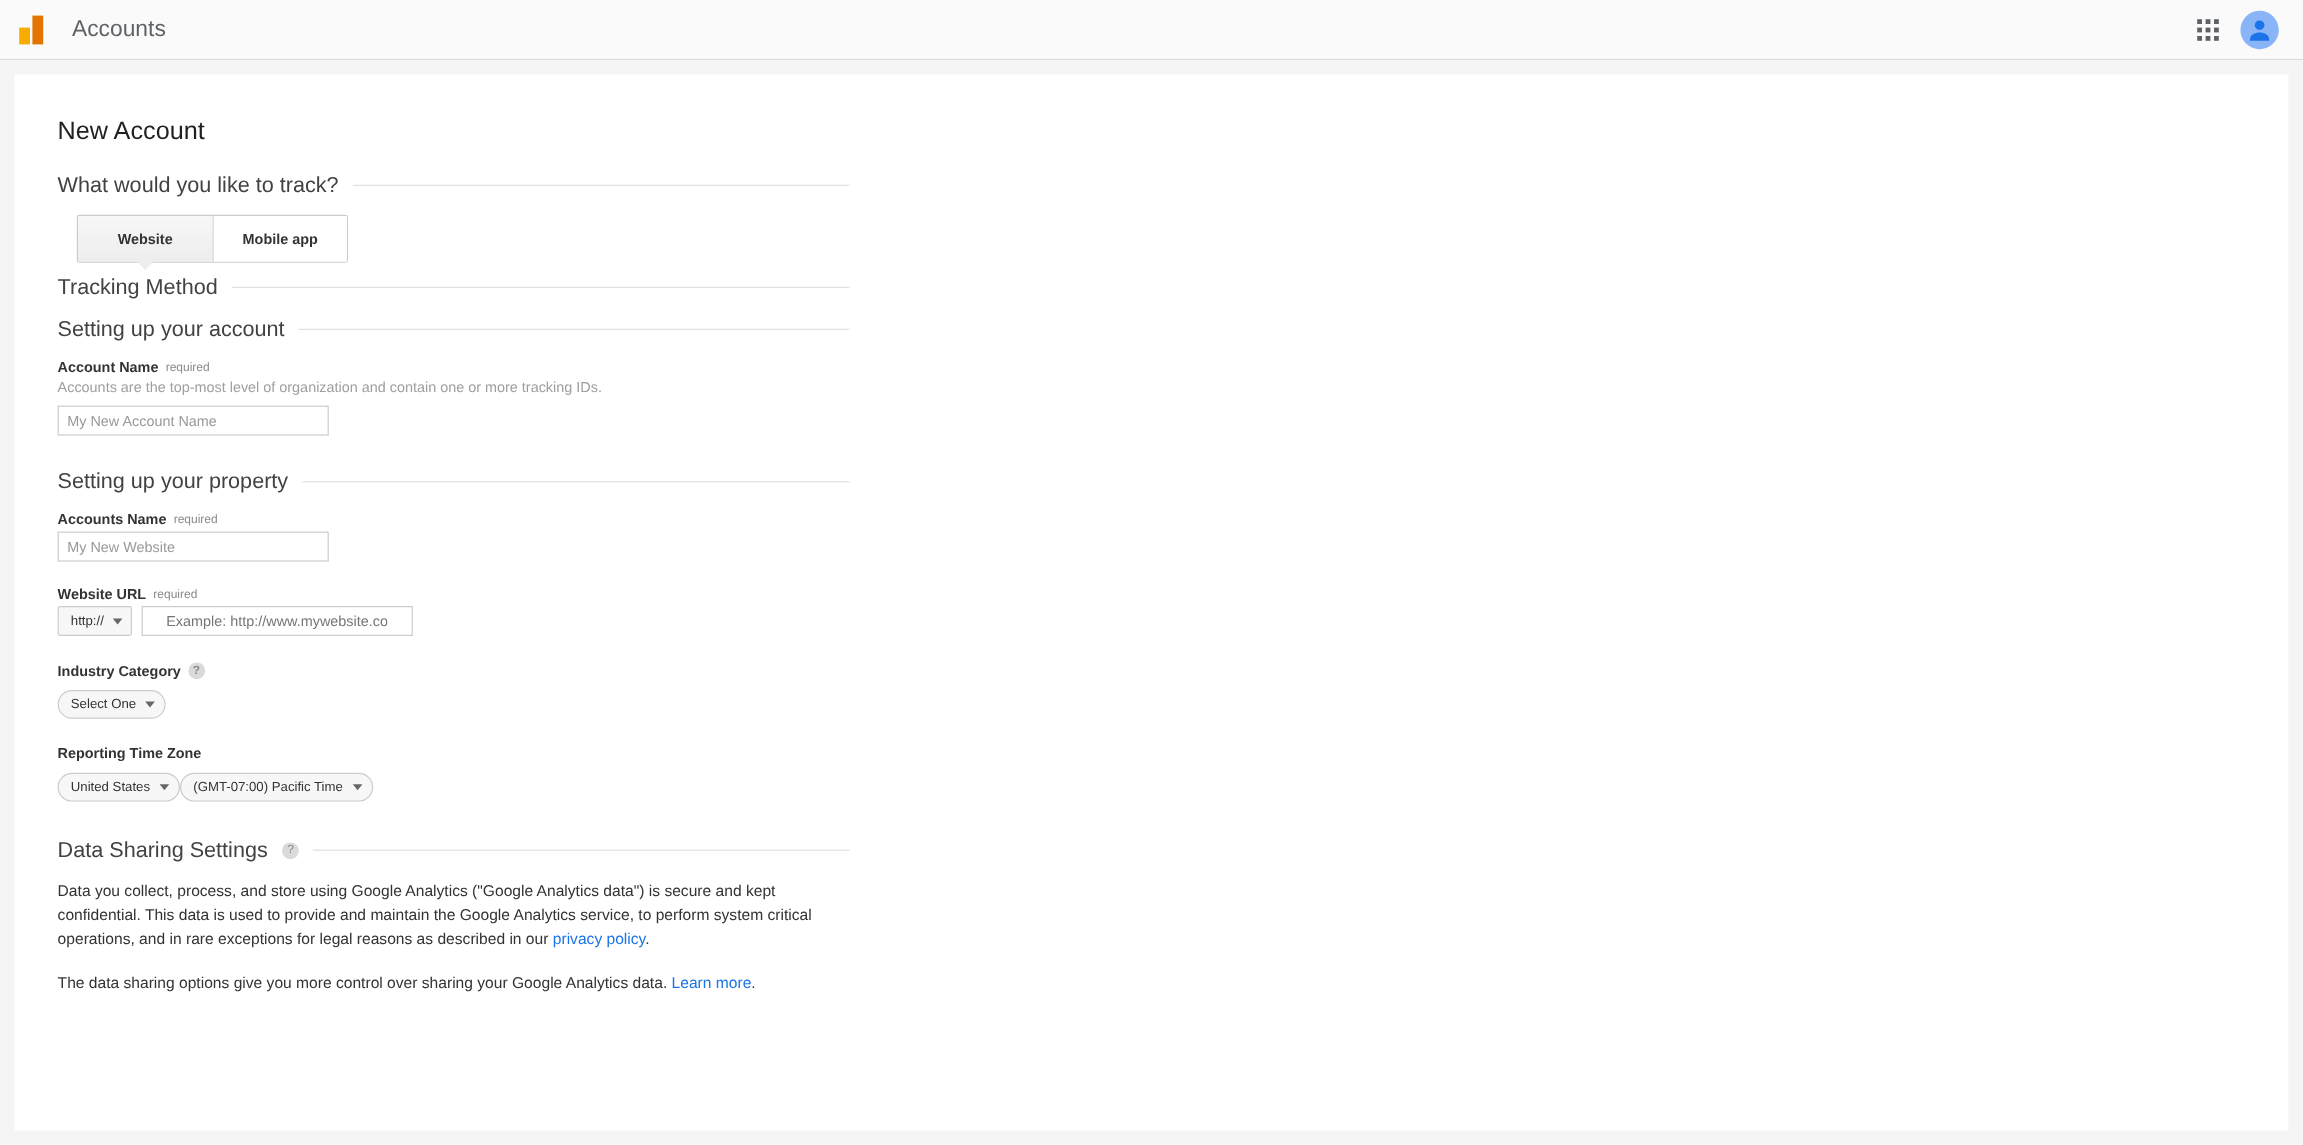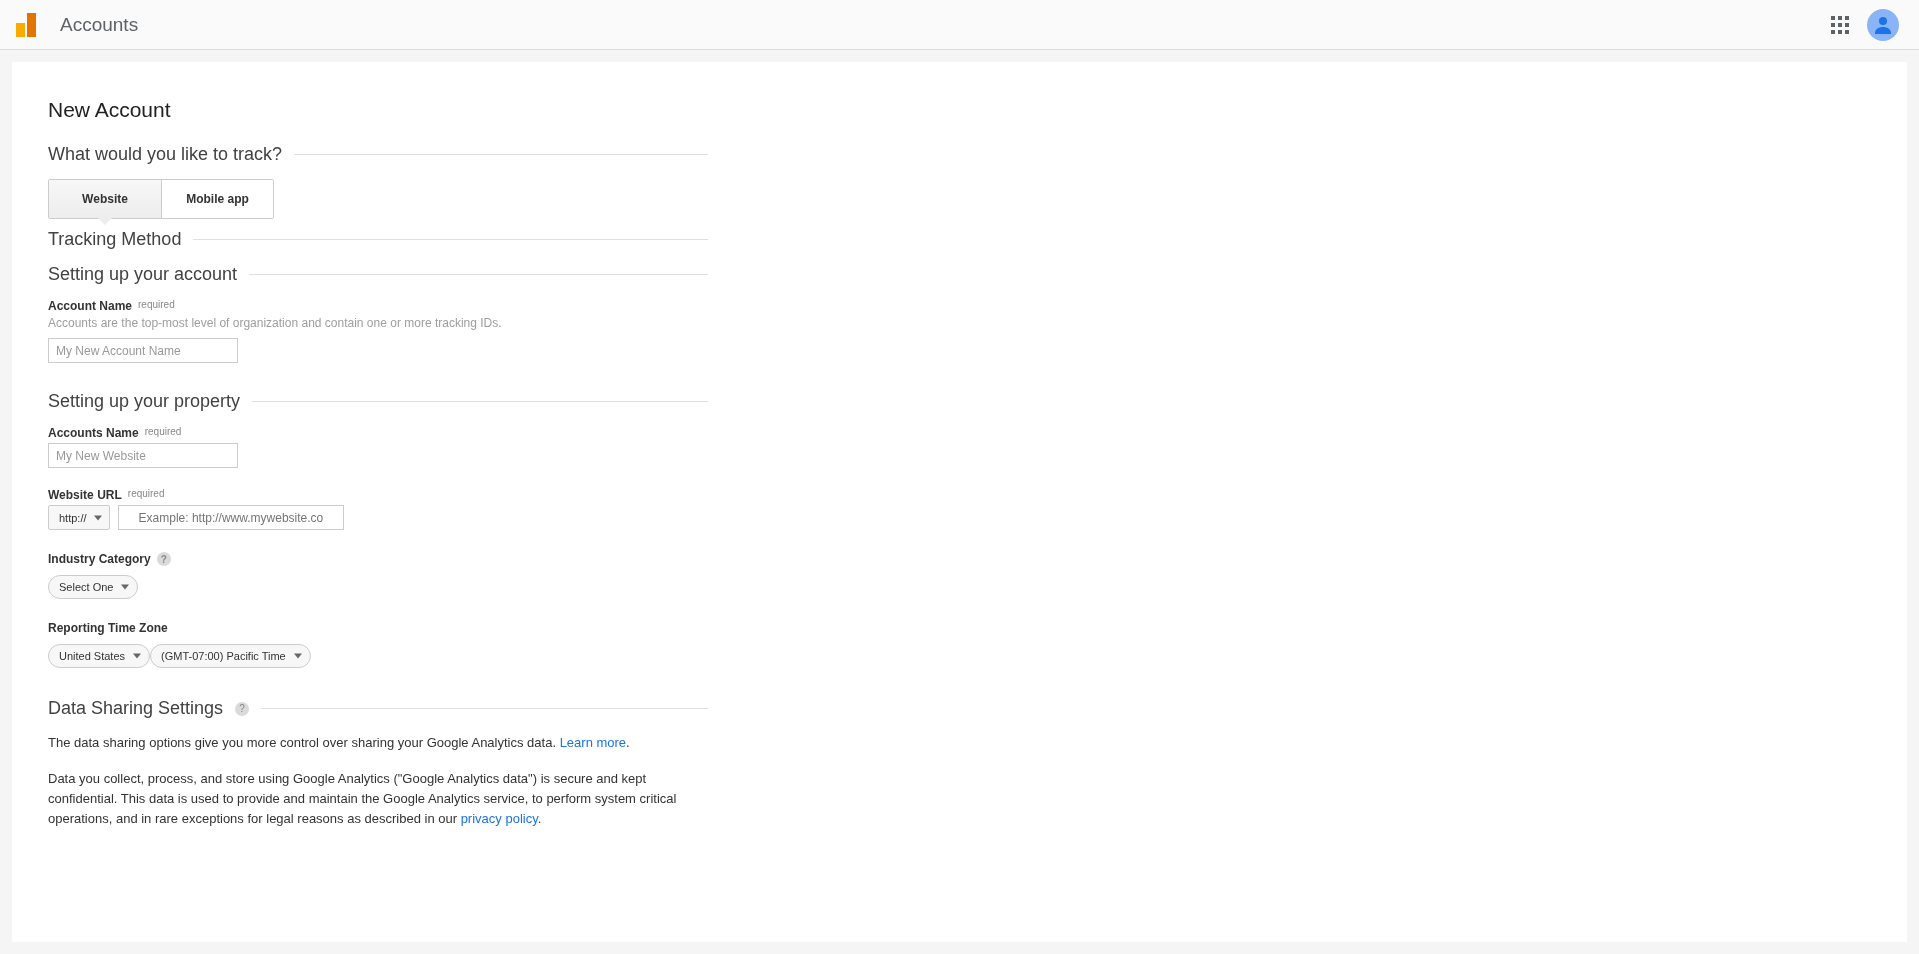--- a/index.html
+++ b/index.html
@@ -18,34 +18,34 @@
 .avatar svg { width:24px; height:24px; }
 
 .page { background:#fff; margin:12px; padding:36px; min-height:calc(100vh - 74px); }
 .content { max-width:660px; }
 h1.page-title { font-size:21px; font-weight:400; color:#212121; margin-bottom:22px; }
 
 .section-heading { display:flex; align-items:center; gap:12px; margin-top:8px; margin-bottom:14px; }
 .section-heading .label { font-size:18px; color:#424242; white-space:nowrap; }
 .section-heading .line { flex:1; height:1px; background:#e0e0e0; }
 
-.tabs { display:flex; border:1px solid #ccc; border-radius:2px; width:fit-content; margin-bottom:10px; }
+.tabs { display:flex; border:1px solid #ccc; border-radius:2px; width:fit-content; margin-bottom:10px;margin-left:16px; }
 .tab { width:112px; height:38px; display:flex; align-items:center; justify-content:center; font-size:12px; font-weight:bold; color:#333; cursor:pointer; background:#fff; }
 .tab.active { background:linear-gradient(#f7f7f7,#ededed); position:relative; }
 .tab.active::after { content:''; position:absolute; bottom:-7px; left:50%; transform:translateX(-50%); width:0; height:0; border-left:7px solid transparent; border-right:7px solid transparent; border-top:7px solid #ededed; }
 .tab+.tab { border-left:1px solid #ccc; }
 
 .tracking-desc { font-size:13px; color:#333; line-height:1.5; margin-bottom:20px; }
 .tracking-desc em { font-style:italic; }
 
-.field-label { font-size:12px; font-weight:bold; color:#333; margin-bottom:3px; display:flex; align-items:flex-start; gap:6px; }
+.field-label { font-size:12px; font-weight:bold; color:#333; margin-bottom:3px; display:flex; align-items:center; gap:6px; }
 .required-tag { font-size:10px; color:#888; font-weight:normal; }
 .field-help { font-size:12px; color:#9e9e9e; margin-bottom:8px; }
 
-.text-input { width:190px; height:25px; padding:0 7px; border:1px solid #ccc; font-size:12px; color:#333; margin-bottom:20px; }
+.text-input { width:226px; height:25px; padding:0 7px; border:1px solid #ccc; font-size:12px; color:#333; margin-bottom:20px; }
 .text-input::placeholder { color:#999; }
 
 .url-row { display:flex; gap:0; margin-bottom:22px; }
 .proto-select { height:25px; border:1px solid #ccc; background:#f7f7f7; padding:0 22px 0 10px; font-size:11px; color:#333; display:flex; align-items:center; position:relative; cursor:pointer; border-radius:2px; margin-right:8px; }
 .proto-select::after { content:''; position:absolute; right:7px; top:50%; transform:translateY(-50%); border-left:4px solid transparent; border-right:4px solid transparent; border-top:5px solid #666; }
 .url-input { flex:0 0 226px; height:25px; padding:0 20px; border:1px solid #ccc; font-size:12px; }
 
 .dropdown { height:24px; border:1px solid #ccc; background:#f7f7f7; padding:0 24px 0 10px; font-size:11px; color:#333; display:inline-flex; align-items:center; position:relative; cursor:pointer; border-radius:12px; }
 .dropdown::after { content:''; position:absolute; right:8px; top:50%; transform:translateY(-50%); border-left:4px solid transparent; border-right:4px solid transparent; border-top:5px solid #666; }
 
@@ -160,21 +160,21 @@
       <div class="dropdown">(GMT-07:00) Pacific Time</div>
     </div>
 
     <div class="section-heading">
       <span class="label">Data Sharing Settings</span>
       <span class="help-circle">?</span>
       <span class="line"></span>
     </div>
 
     <p class="data-sharing-text">
-      <span>The data sharing options give you more control over sharing your Google Analytics data. </span><a class="link">Learn more</a><span>.</span>
+      <span>Data you collect, process, and store using Google Analytics ("Google Analytics data") is secure and kept confidential. This data is used to provide and maintain the Google Analytics service, to perform system critical operations, and in rare exceptions for legal reasons as described in our </span><a class="link">privacy policy</a><span>.</span>
     </p>
 
     <p class="data-sharing-text">
-      <span>Data you collect, process, and store using Google Analytics ("Google Analytics data") is secure and kept confidential. This data is used to provide and maintain the Google Analytics service, to perform system critical operations, and in rare exceptions for legal reasons as described in our </span><a class="link">privacy policy</a><span>.</span>
+      <span>The data sharing options give you more control over sharing your Google Analytics data. </span><a class="link">Learn more</a><span>.</span>
     </p>
 
   </div>
 </div>
 
 </body></html>

